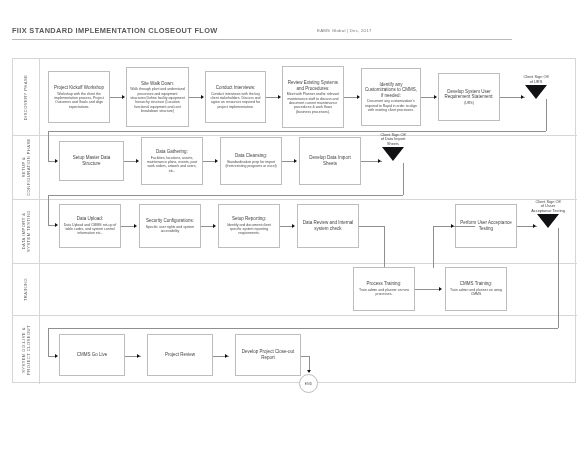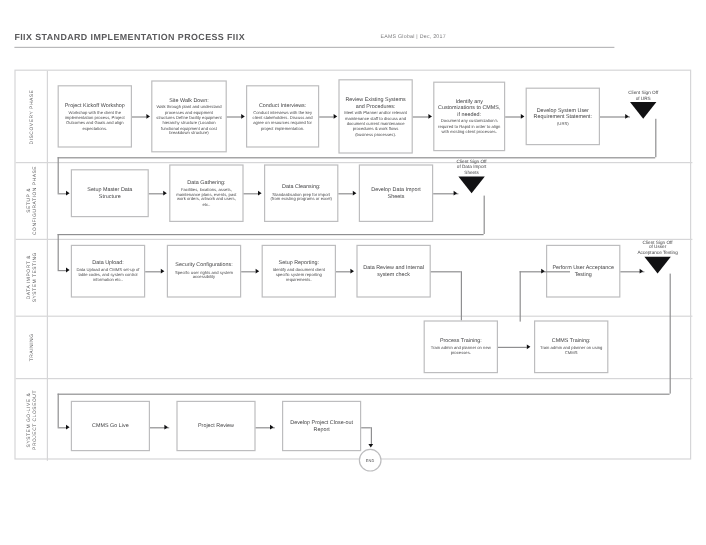--- a/index.html
+++ b/index.html
@@ -54,21 +54,21 @@
   .lnv{width:1px;}
   .ah{position:absolute;width:0;height:0;border-top:2.3px solid transparent;border-bottom:2.3px solid transparent;border-left:3.4px solid #111113;}
   .av-d{position:absolute;width:0;height:0;border-left:2.3px solid transparent;border-right:2.3px solid transparent;border-top:3.4px solid #111113;}
 </style>
 </head>
 <body>
 
 <div id="root">
 
   <div class="hdr">
-    <div class="hdr-title">FIIX STANDARD IMPLEMENTATION PROCESS FIIX</div>
+    <div class="hdr-title">FIIX STANDARD IMPLEMENTATION CLOSEOUT FLOW</div>
     <div class="hdr-meta">EAMS Global  |   Dec, 2017</div>
     <div class="hdr-rule"></div>
   </div>
 
   <div class="frame">
 
     <div class="lane-vrule"></div>
 
     <div class="lane-sep" style="top:76px"></div>
     <div class="lane-sep" style="top:140px"></div>

